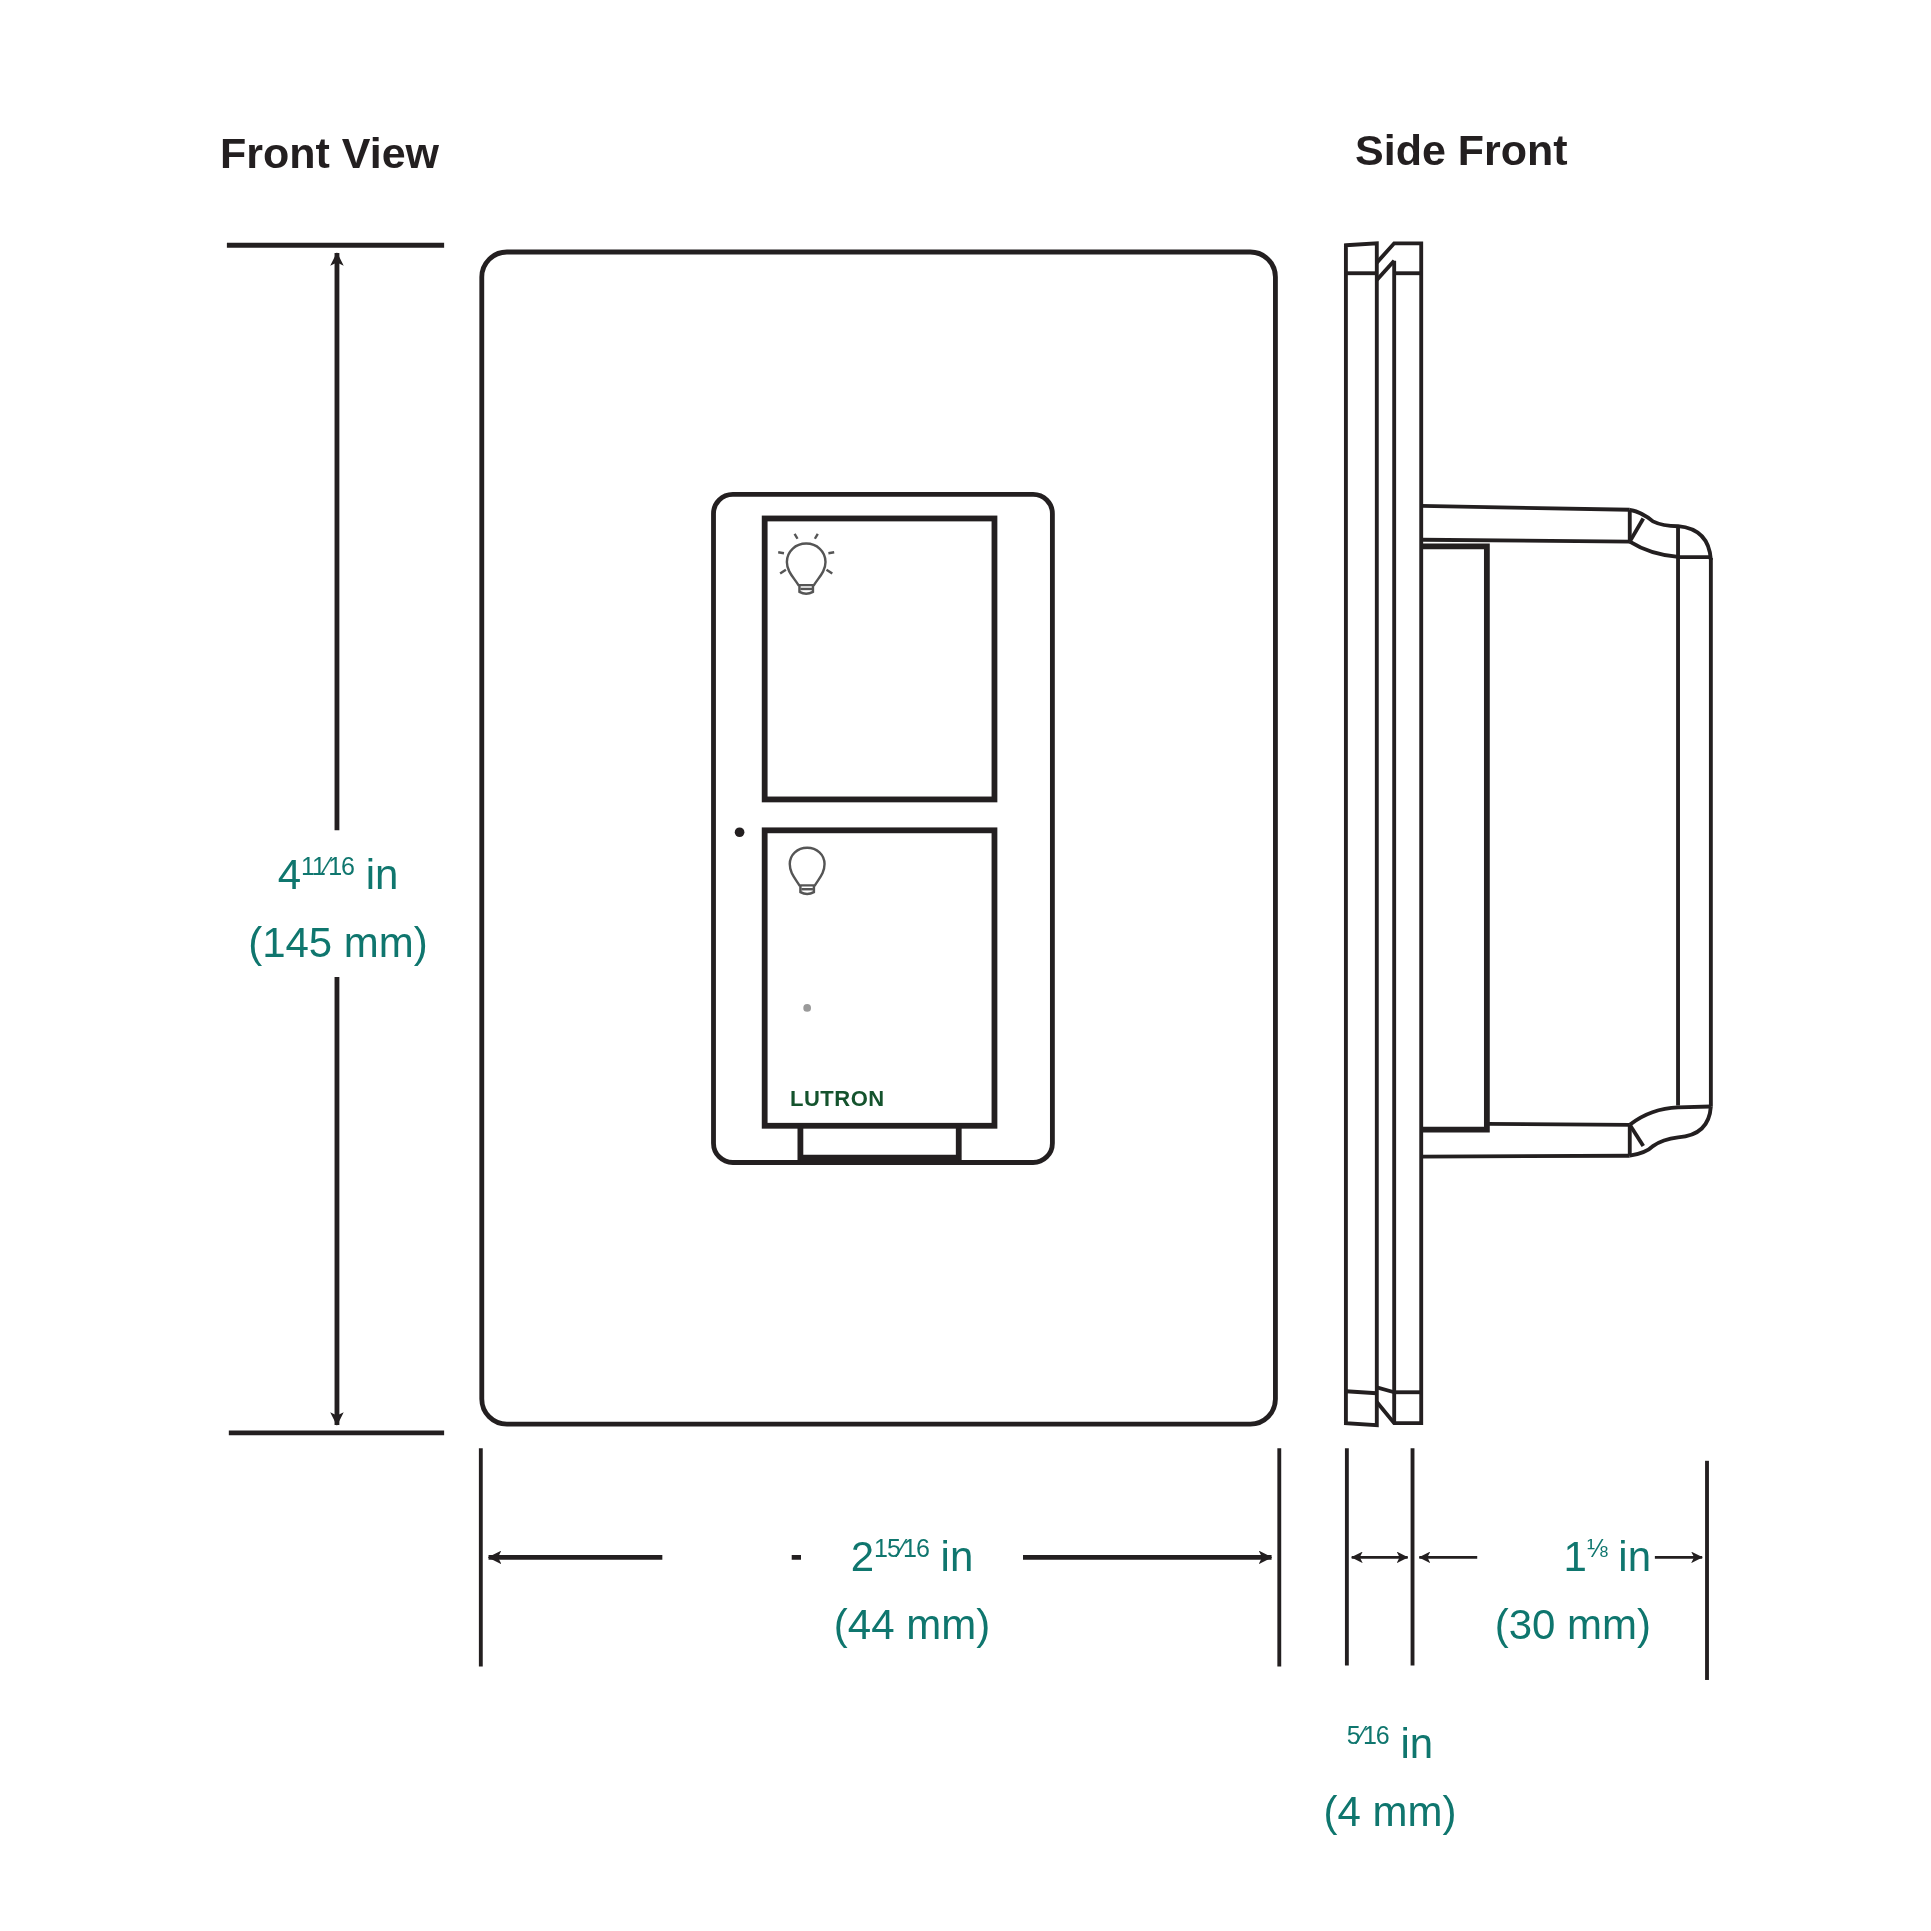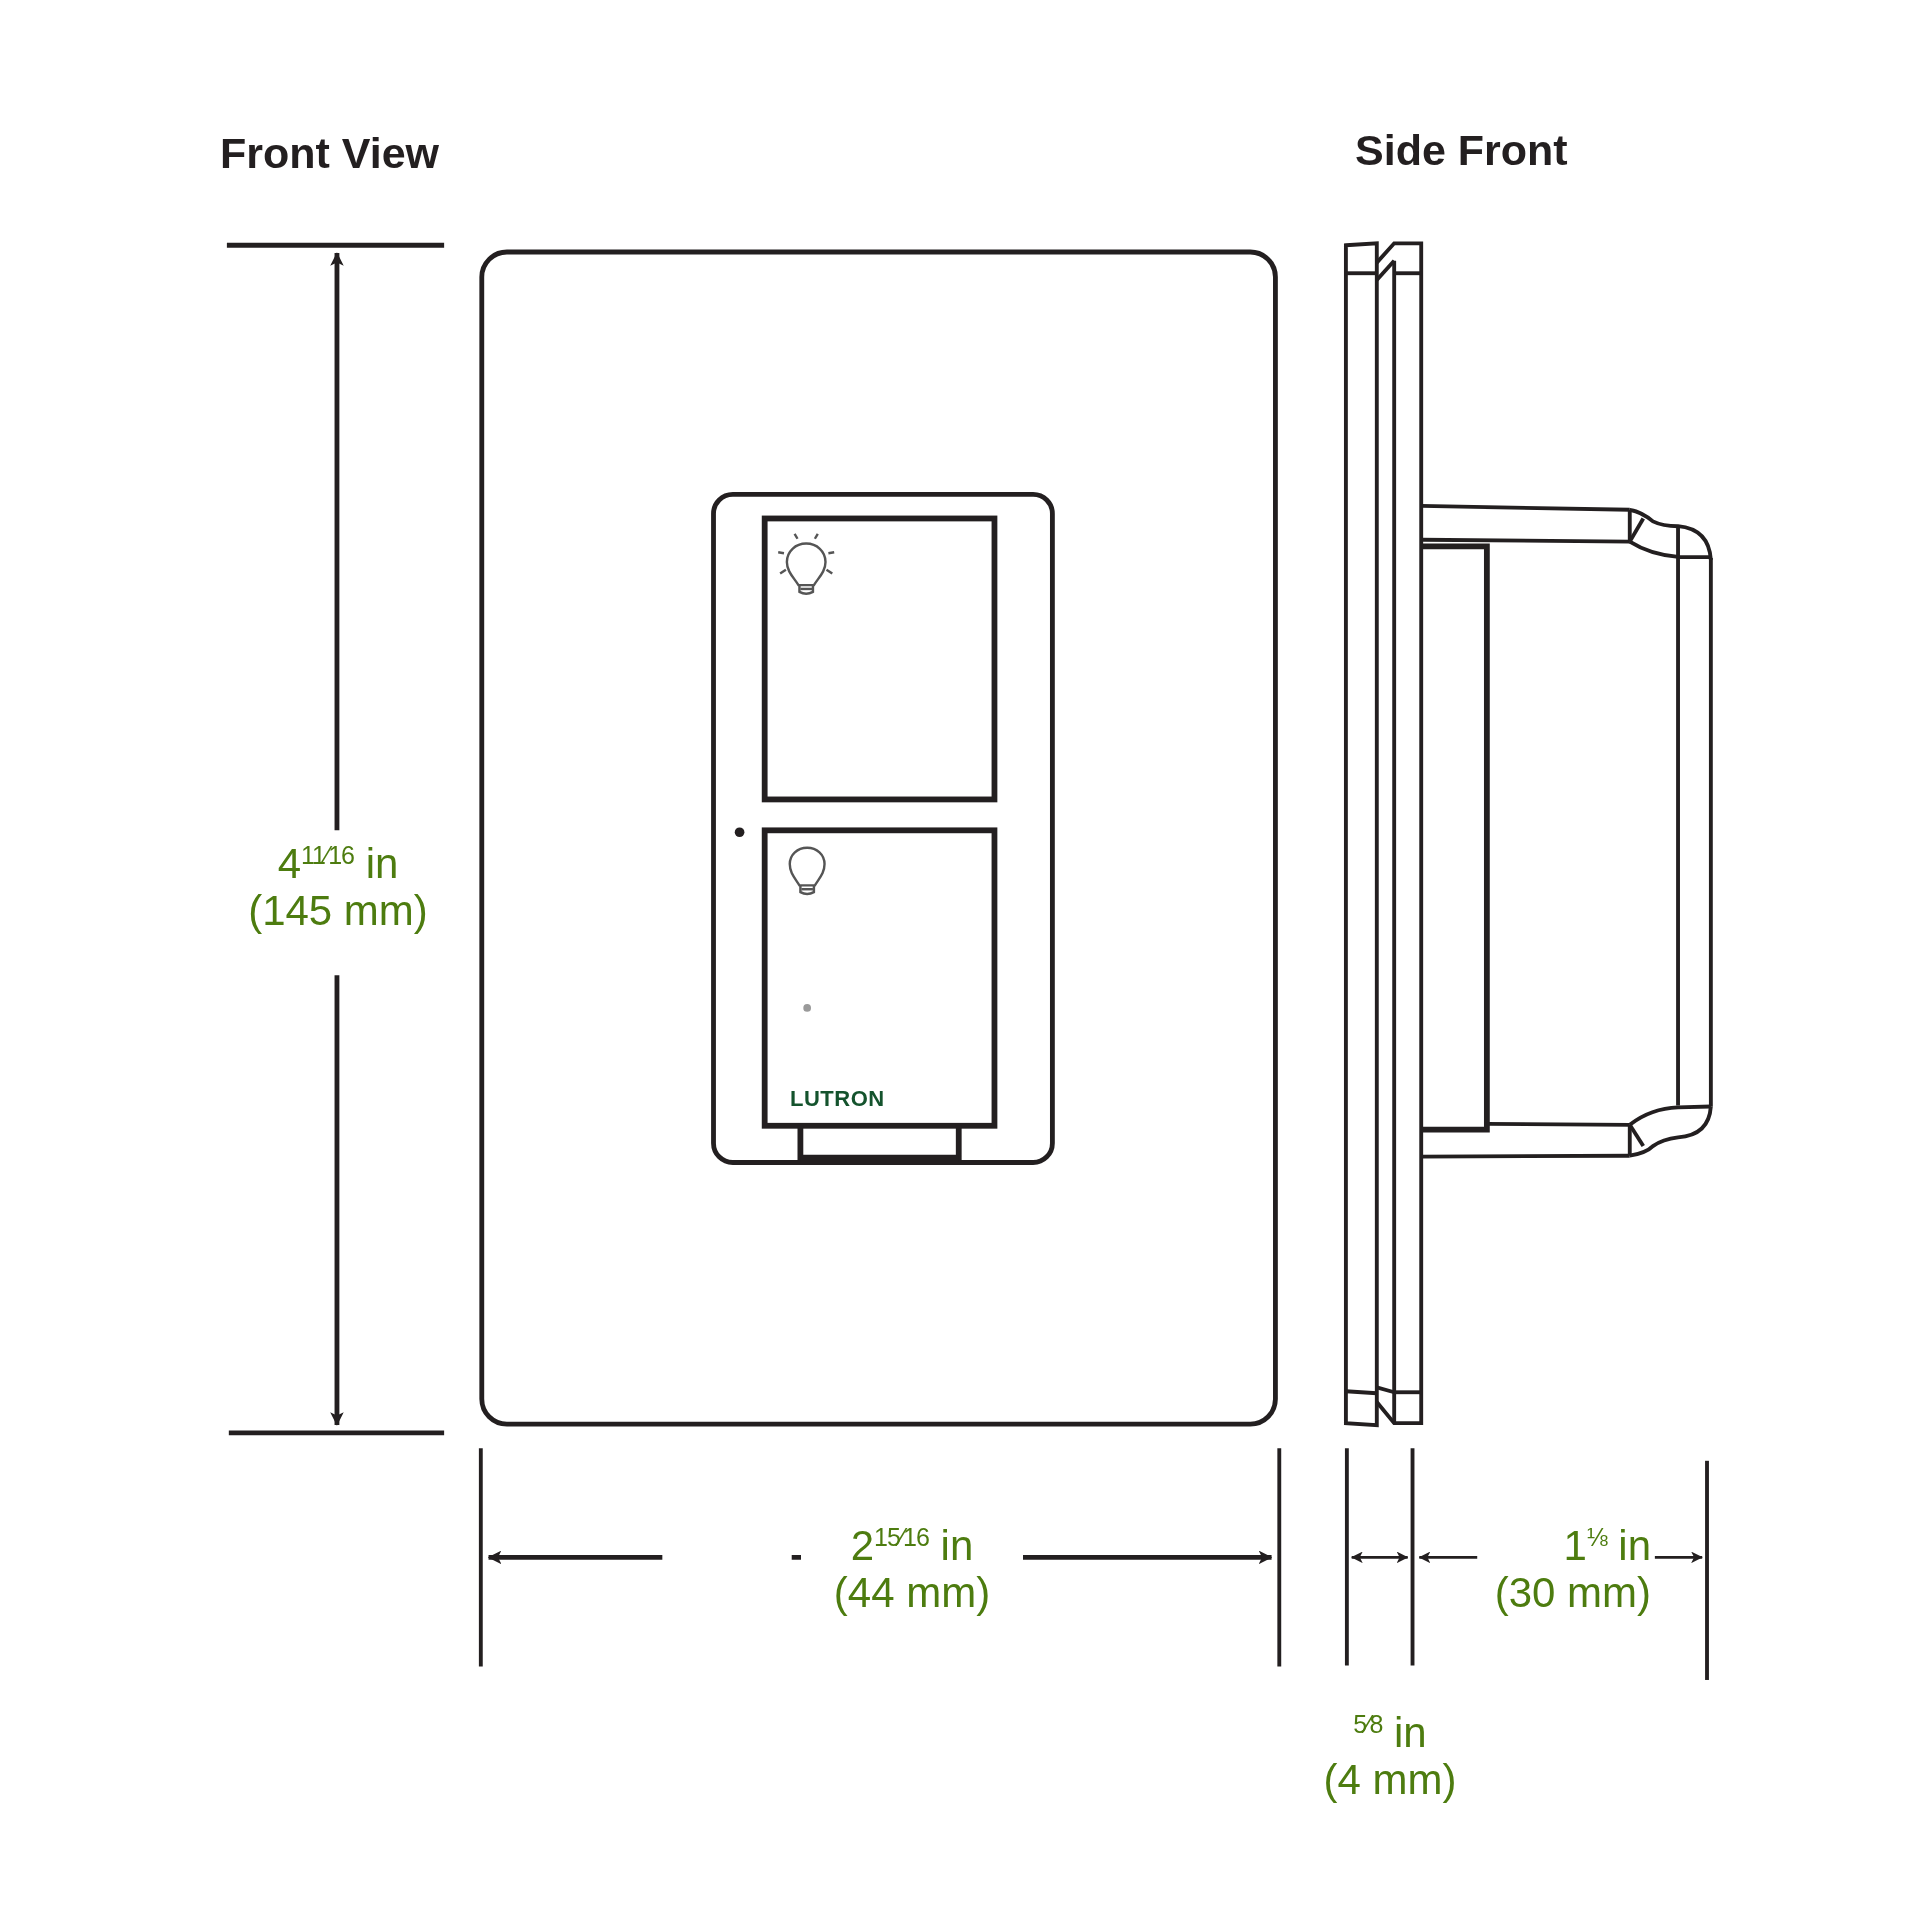--- a/index.html
+++ b/index.html
@@ -1,19 +1,19 @@
 <!DOCTYPE html>
 <html><head>
 <meta charset="utf-8">
 <style>
   html, body { margin: 0; padding: 0; background: #ffffff; }
   body { width: 1931px; height: 1931px; position: relative; overflow: hidden;
          font-family: "Liberation Sans", sans-serif; color: #231f20; }
   .title { position: absolute; font-weight: bold; font-size: 43px; color: #231f20; white-space: nowrap; }
-  .dim { position: absolute; font-size: 42px; line-height: 47px; text-align: center; color: #4d7c0f; white-space: nowrap; background: #fff; }
+  .dim { position: absolute; font-size: 42px; line-height: 68px; text-align: center; color: #0f766e; white-space: nowrap; background: #fff; }
   .frac { font-size: 25px; vertical-align: 13.5px; letter-spacing: -1px; }
   svg { position: absolute; left: 0; top: 0; }
 </style>
 </head>
 <body>
 
 <div class="title" style="left:220px; top:129px;">Front View</div>
 <div class="title" style="left:1355px; top:126px;">Side Front</div>
 
 <svg width="1931" height="1931" viewBox="0 0 2000 2000">
@@ -129,16 +129,16 @@
   <div><span>2</span><span class="frac">15⁄16</span> <span>in</span></div>
   <div>(44 mm)</div>
 </div>
 
 <div class="dim" style="left:1482px; top:1514px; width:169px;text-align:right;">
   <div><span>1</span><span class="frac">⅛</span> <span>in</span></div>
   <div>(30 mm)</div>
 </div>
 
 <div class="dim" style="left:1303px; top:1701px; width:174px;">
-  <div><span class="frac">5⁄8</span> <span>in</span></div>
+  <div><span class="frac">5⁄16</span> <span>in</span></div>
   <div>(4 mm)</div>
 </div>
 
 
 </body></html>

